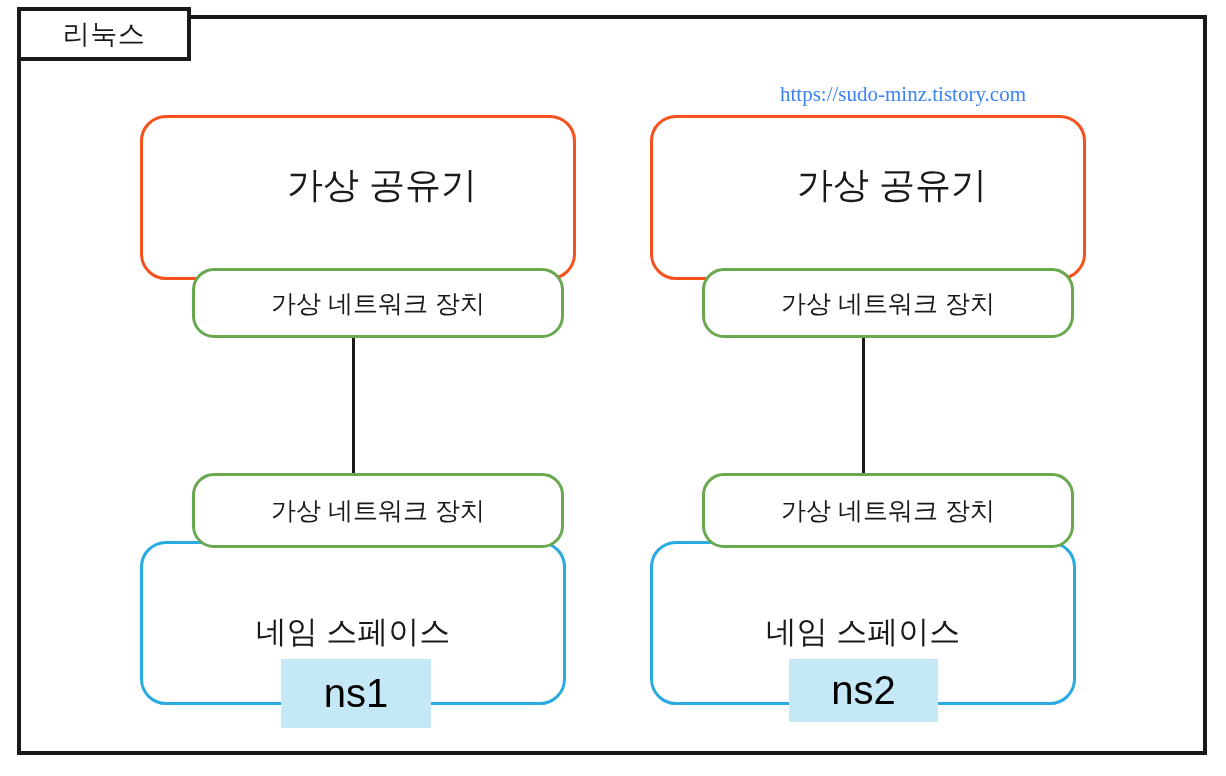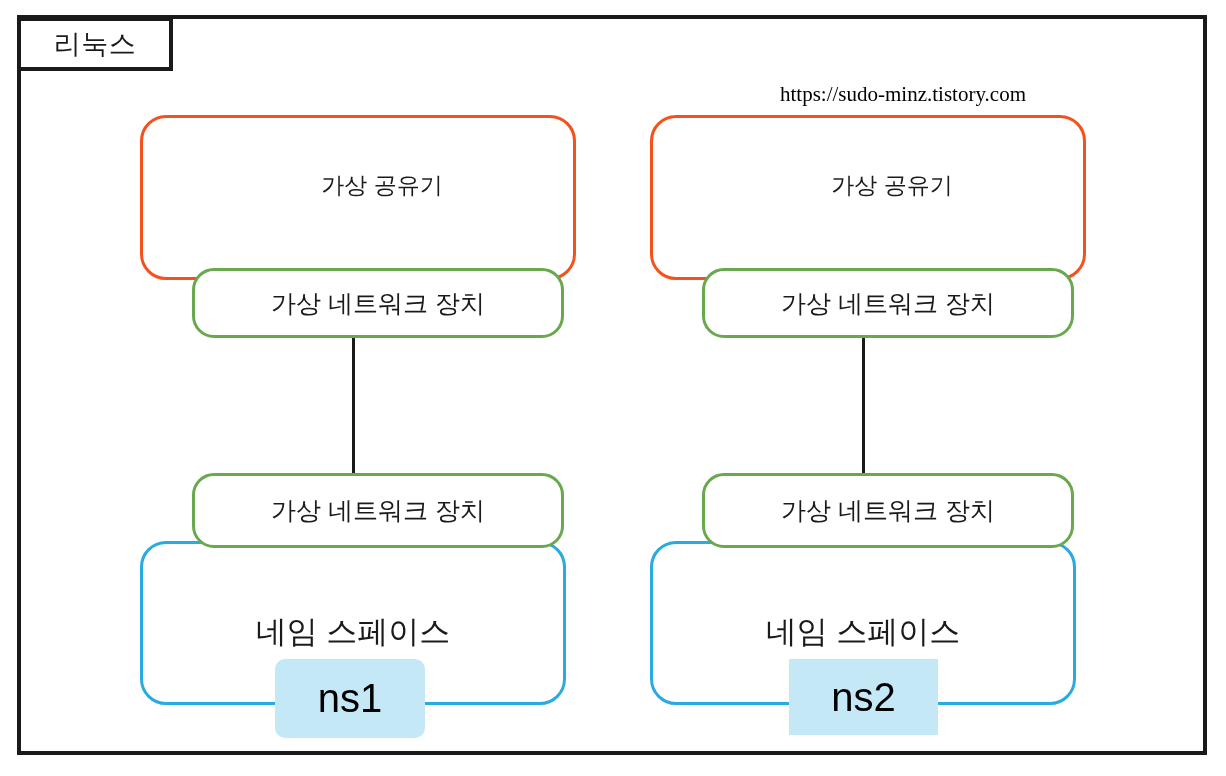--- a/index.html
+++ b/index.html
@@ -28,62 +28,62 @@
     width: 1190px;
     height: 740px;
     border: 4px solid #1a1a1a;
     box-sizing: border-box;
     background: #ffffff;
   }
 
   .frame-label {
     position: absolute;
     left: 17px;
-    top: 17px;
-    width: 156px;
+    top: 7px;
+    width: 174px;
     height: 54px;
     border: 4px solid #1a1a1a;
     box-sizing: border-box;
     background: #ffffff;
     display: flex;
     align-items: center;
     justify-content: center;
     font-size: 27px;
     color: #1a1a1a;
     letter-spacing: 0.5px;
     z-index: 6;
   }
 
   
   .watermark {
     position: absolute;
     left: 780px;
     top: 82px;
     font-family: "Liberation Serif", "DejaVu Serif", serif;
     font-size: 21px;
-    color: #000000;
+    color: #3b82f6;
     white-space: nowrap;
     z-index: 7;
   }
 
   
   .node {
     position: absolute;
     box-sizing: border-box;
     background: #ffffff;
     display: flex;
     align-items: center;
     justify-content: center;
     color: #1a1a1a;
   }
 
   .node.router {
     border: 3px solid #f4511e;
     border-radius: 26px;
-    font-size: 23px;
+    font-size: 36px;
     padding-bottom: 24px;
     z-index: 2;
     padding-left: 48px;
   }
 
   .node.vnet {
     border: 3px solid #6aa84f;
     border-radius: 22px;
     font-size: 25px;
     z-index: 4;
@@ -140,21 +140,21 @@
   <div class="connector" style="left:352px; top:337px; height:137px;"></div>
 
   <div class="node vnet" style="left:168px; top:473px; width:372px; height:75px;">
     <span>가상 네트워크 장치</span>
   </div>
 
   <div class="node namespace" style="left:140px; top:541px; width:426px; height:164px;">
     <span>네임 스페이스</span>
   </div>
 
-  <div class="ns-chip" style="left:275px; top:659px; width:150px; height:79px;border-radius:10px;">
+  <div class="ns-chip" style="left:281px; top:659px; width:150px; height:69px;">
     <span>ns1</span>
   </div>
 
   <div class="node router" style="left:650px; top:115px; width:436px; height:165px;">
     <span>가상 공유기</span>
   </div>
 
   <div class="node vnet" style="left:678px; top:268px; width:372px; height:70px;">
     <span>가상 네트워크 장치</span>
   </div>
@@ -162,17 +162,17 @@
   <div class="connector" style="left:862px; top:337px; height:137px;"></div>
 
   <div class="node vnet" style="left:678px; top:473px; width:372px; height:75px;">
     <span>가상 네트워크 장치</span>
   </div>
 
   <div class="node namespace" style="left:650px; top:541px; width:426px; height:164px;">
     <span>네임 스페이스</span>
   </div>
 
-  <div class="ns-chip" style="left:789px; top:659px; width:149px; height:76px;">
+  <div class="ns-chip" style="left:789px; top:659px; width:149px; height:63px;">
     <span>ns2</span>
   </div>
 
 </div>
 
 </body></html>

